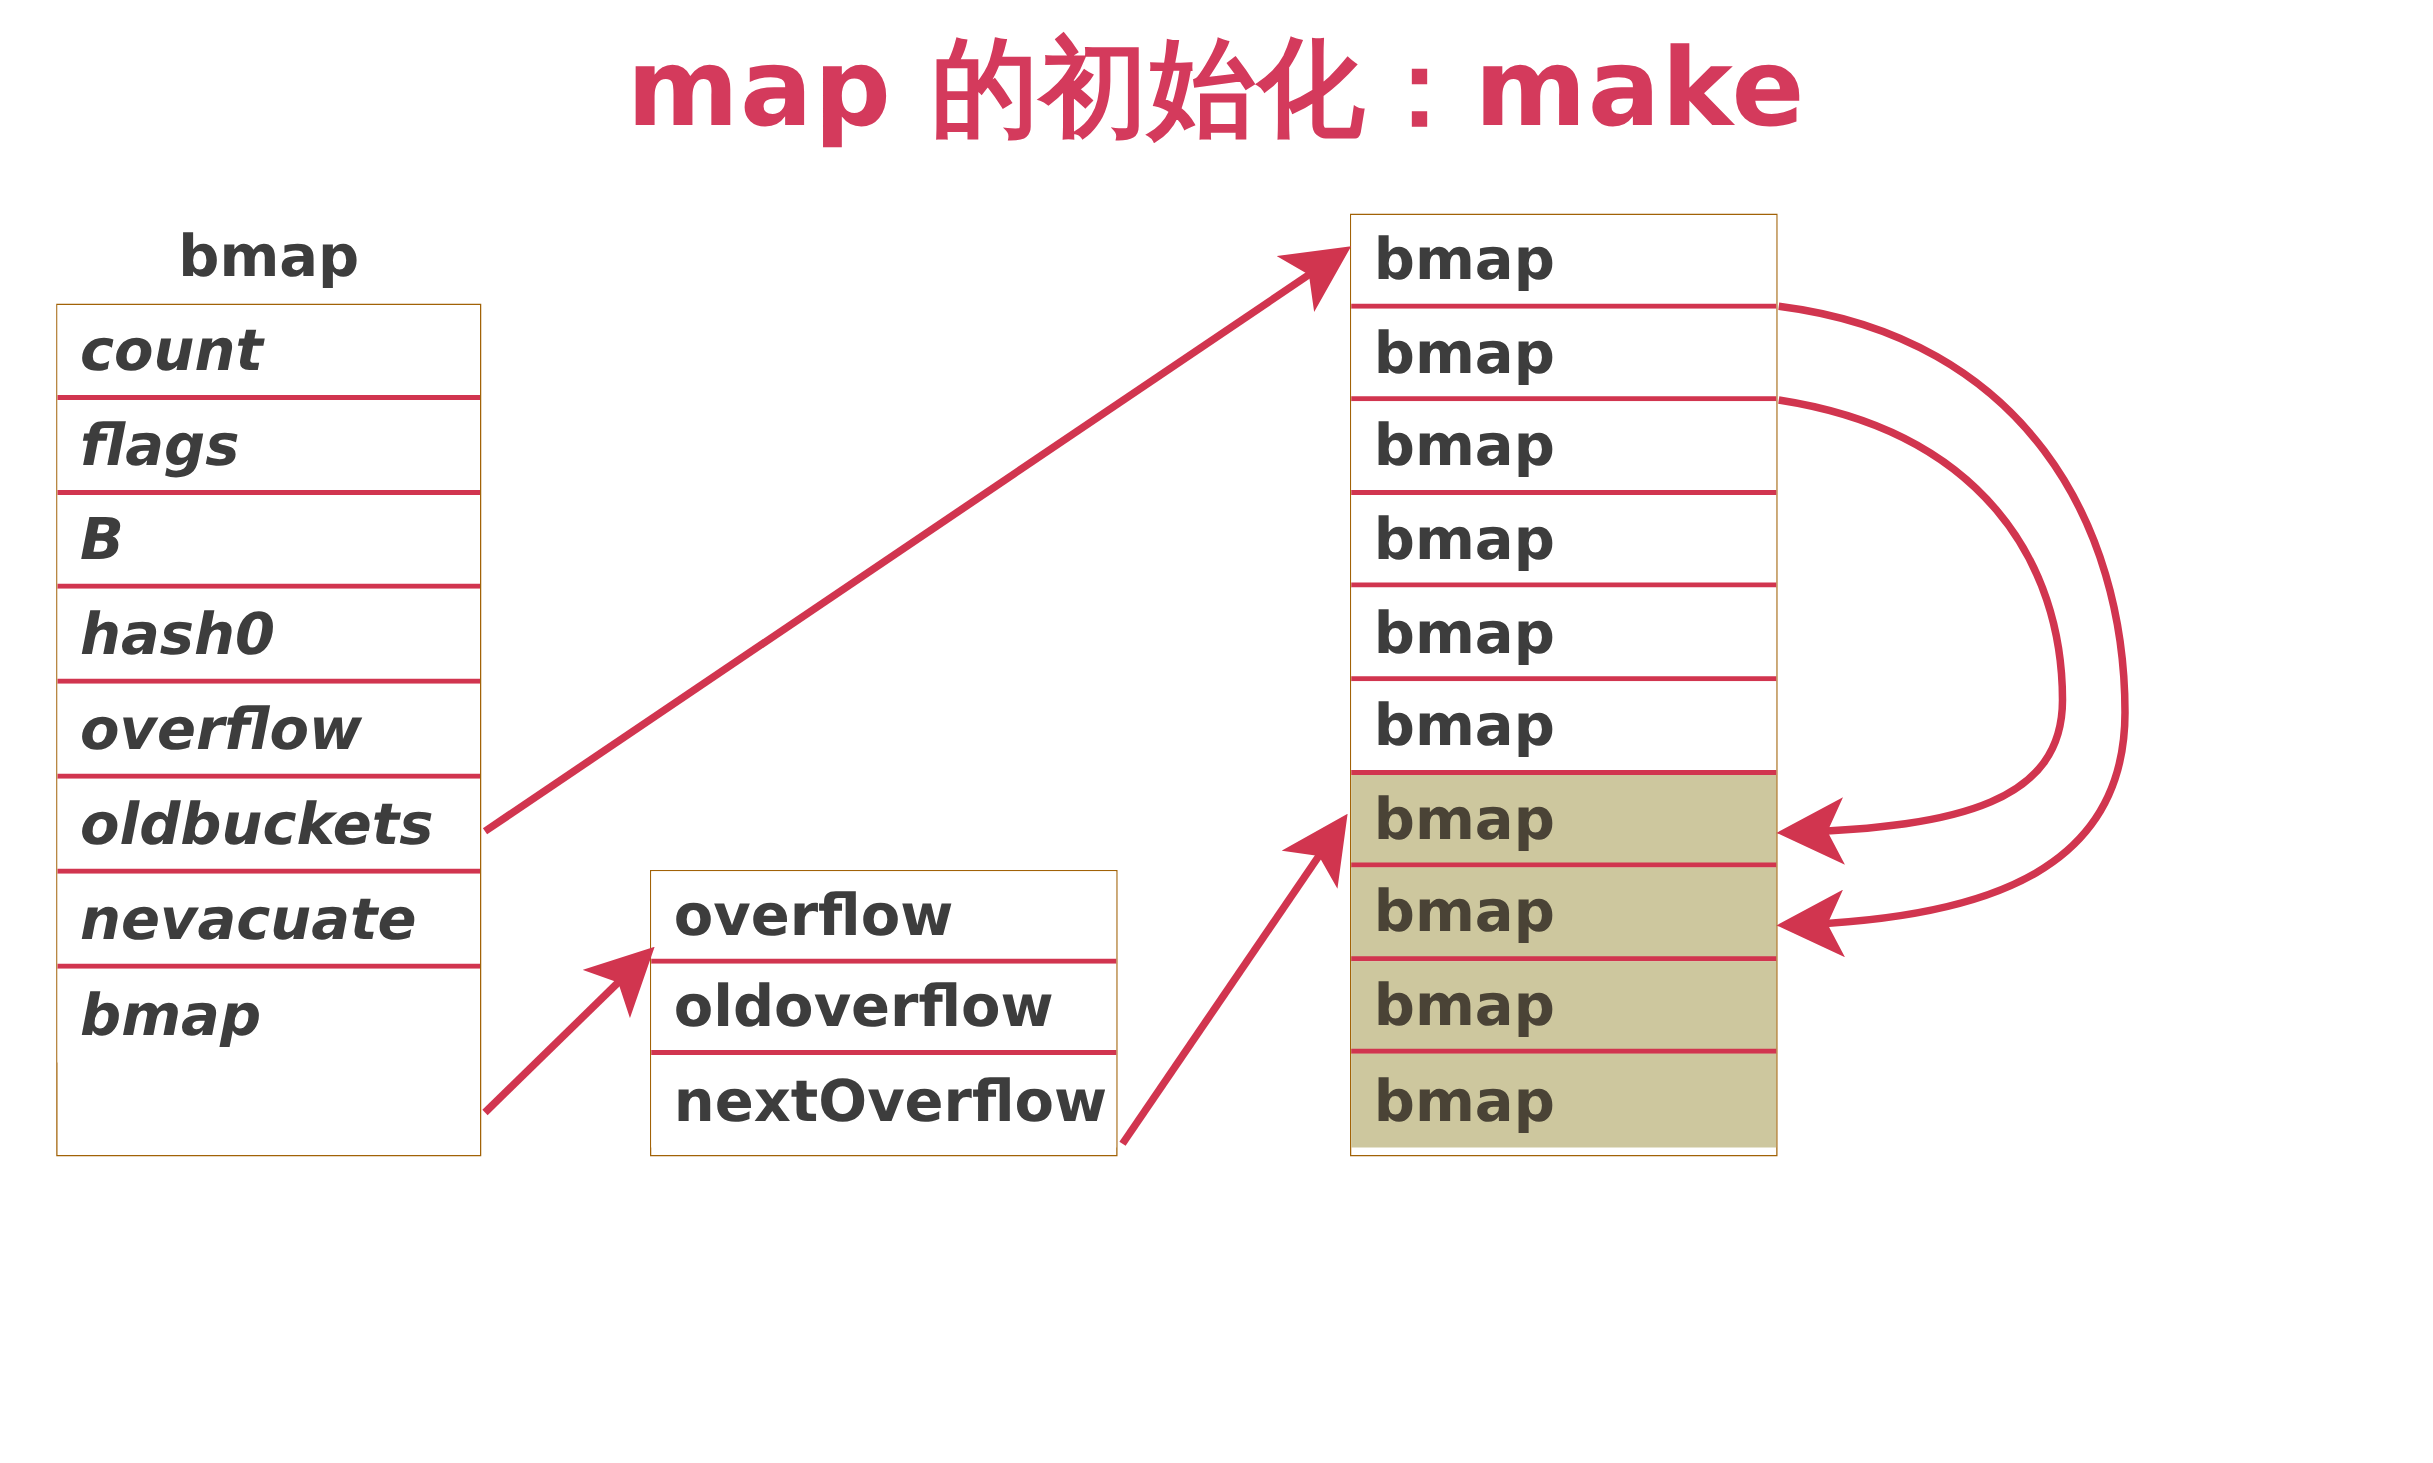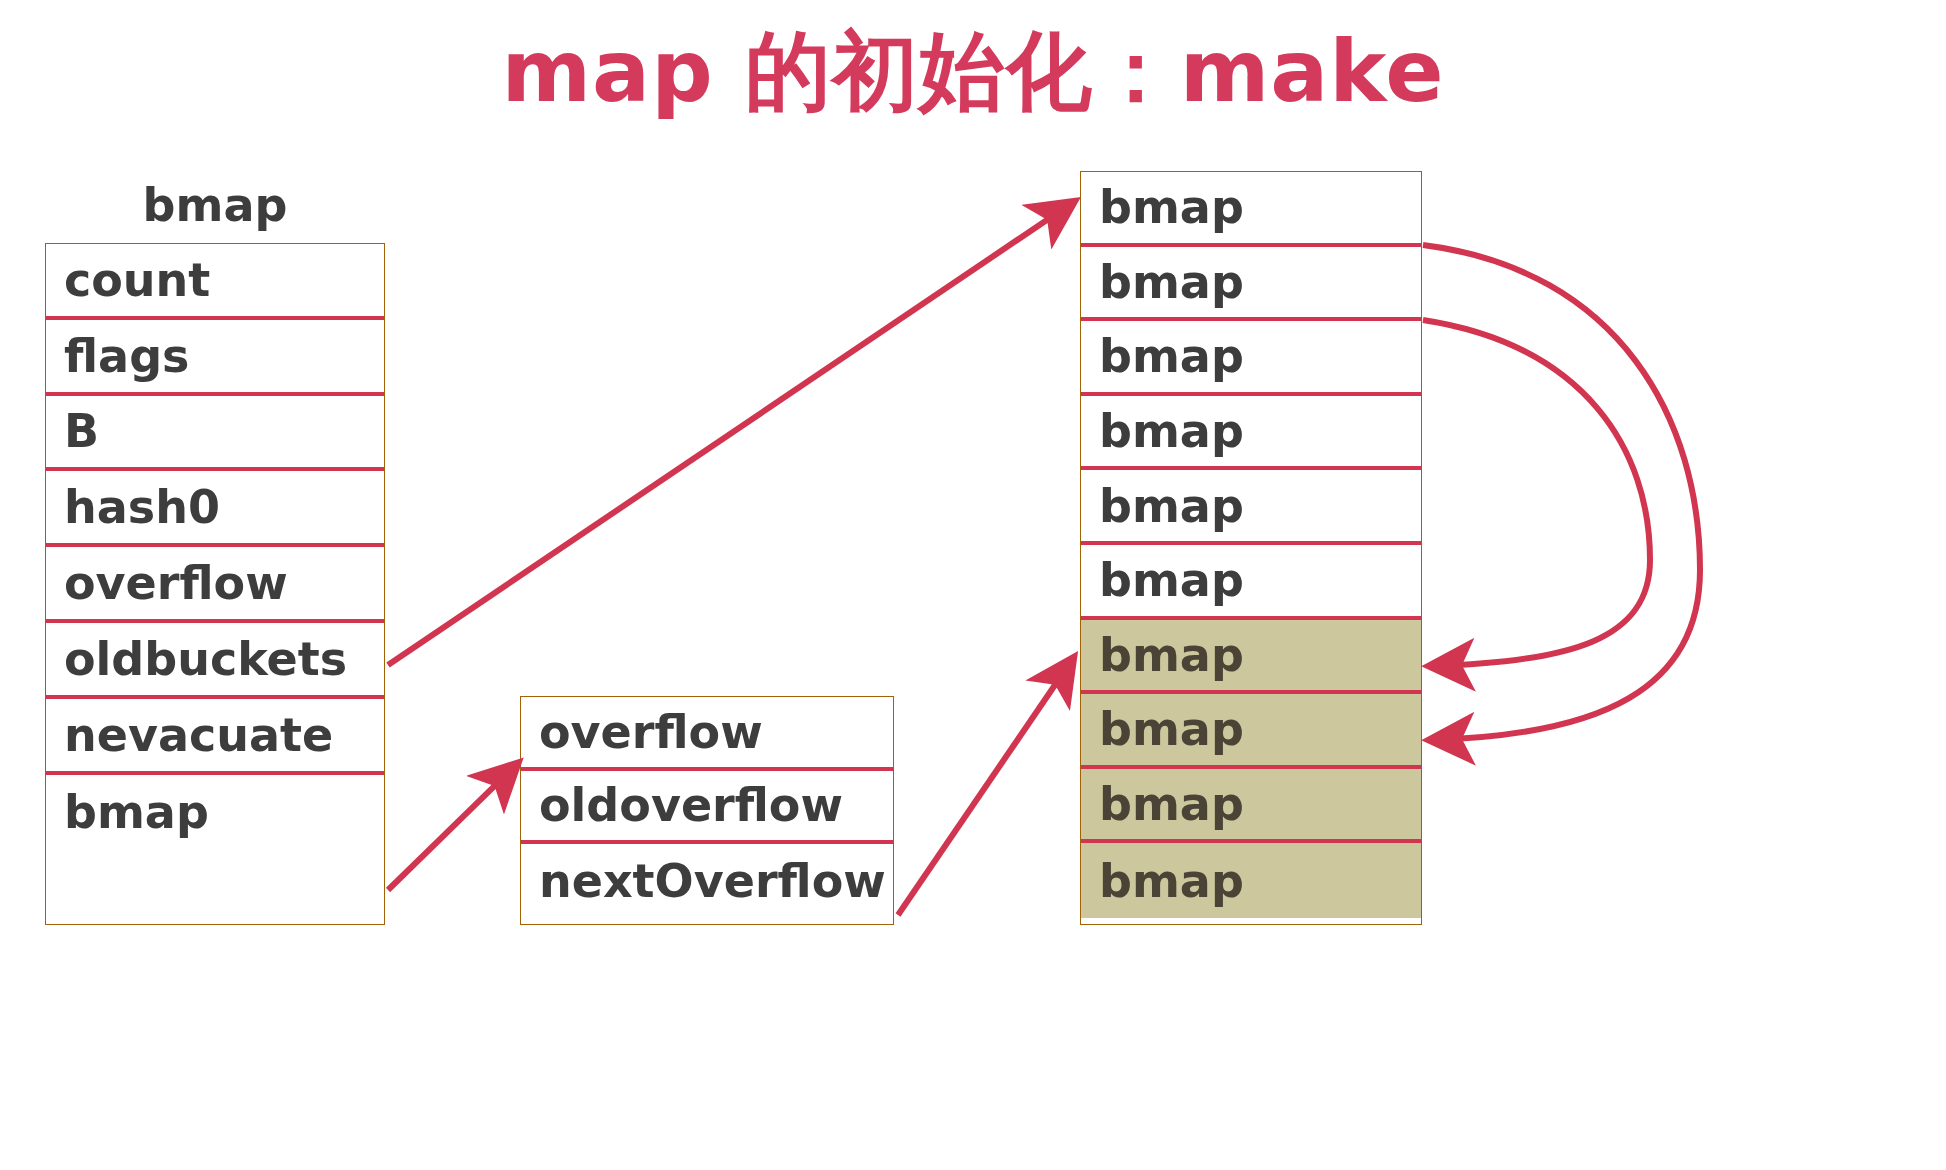--- a/index.html
+++ b/index.html
@@ -70,21 +70,21 @@
   .row:last-child { border-bottom: none; }
   .row.hl { background: #cdc79e; color: #4a4336; }
 
   
   #hmap-box {
     left: 45px;
     top: 243px;
     width: 340px;
     height: 682px;
   }
-  #hmap-box .row { height: 75.8px; }
+  #hmap-box .row { height: 75.8px; font-style: italic; }
   #hmap-label {
     left: 45px;
     top: 178px;
     width: 340px;
   }
 
   
   #mapextra-box {
     left: 520px;
     top: 696px;

